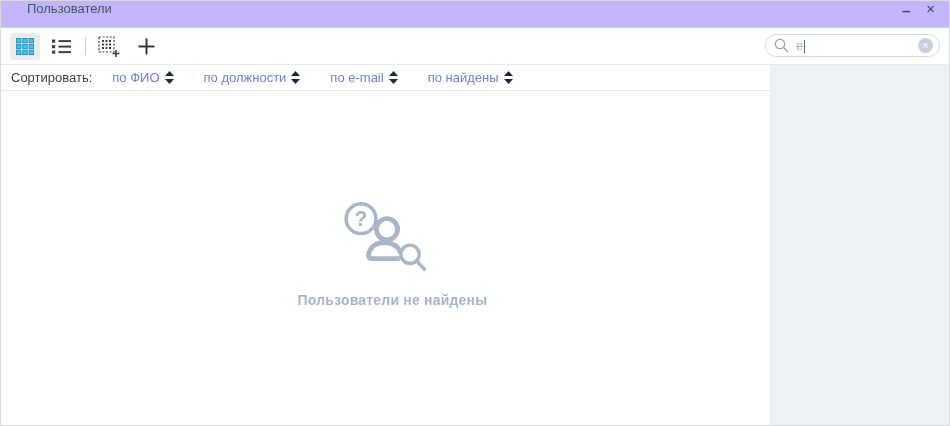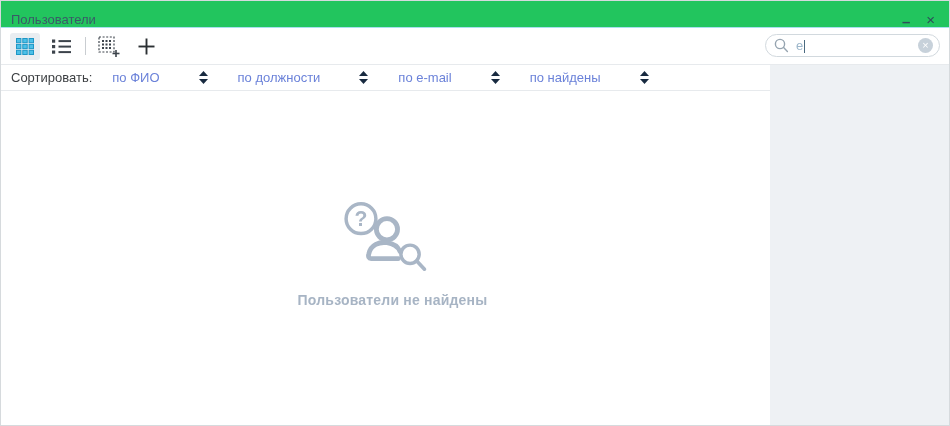--- a/index.html
+++ b/index.html
@@ -9,24 +9,24 @@
   .window {
     width: 950px; height: 426px;
     border: 1px solid #d6dadd;
     display: flex; flex-direction: column;
     background: #fff;
   }
 
   
   .titlebar {
     height: 27px; flex: 0 0 27px;
-    background: #22c55e;
+    background: #c4b5fd;
     border-bottom: 1px solid #a8dfee;
-    display: flex; align-items: flex-end;
-    padding: 0 14px 0 10px;
+    display: flex; align-items: flex-start;
+    padding: 0 14px 0 26px;
   }
   .title { font-size: 13px; color: #3a5a68; }
   .win-controls { margin-left: auto; display: flex; align-items: center; gap: 16px; }
   .win-btn {
     color: #2f4d5a; font-size: 15px; line-height: 15px;
     cursor: default; user-select: none;
   }
   .win-btn.minimize { transform: translateY(2px); font-weight: bold; }
 
   
@@ -90,21 +90,20 @@
     display: flex; align-items: center;
     padding-left: 10px;
     border-bottom: 1px solid #e7eaed;
     font-size: 13px;
   }
   .sort-label { color: #3d4043; margin-right: 20px; }
   .sort-link {
     color: #6b82d9; text-decoration: none;
     display: inline-flex; align-items: center;
     margin-right: 30px;
-    gap: 34px;
   }
   .sort-arrows { margin-left: 5px; display: block; }
 
   
   .empty-state {
     margin-top: 105px;
     display: flex; flex-direction: column; align-items: center;
   }
   .empty-text {
     margin-top: 16px;

